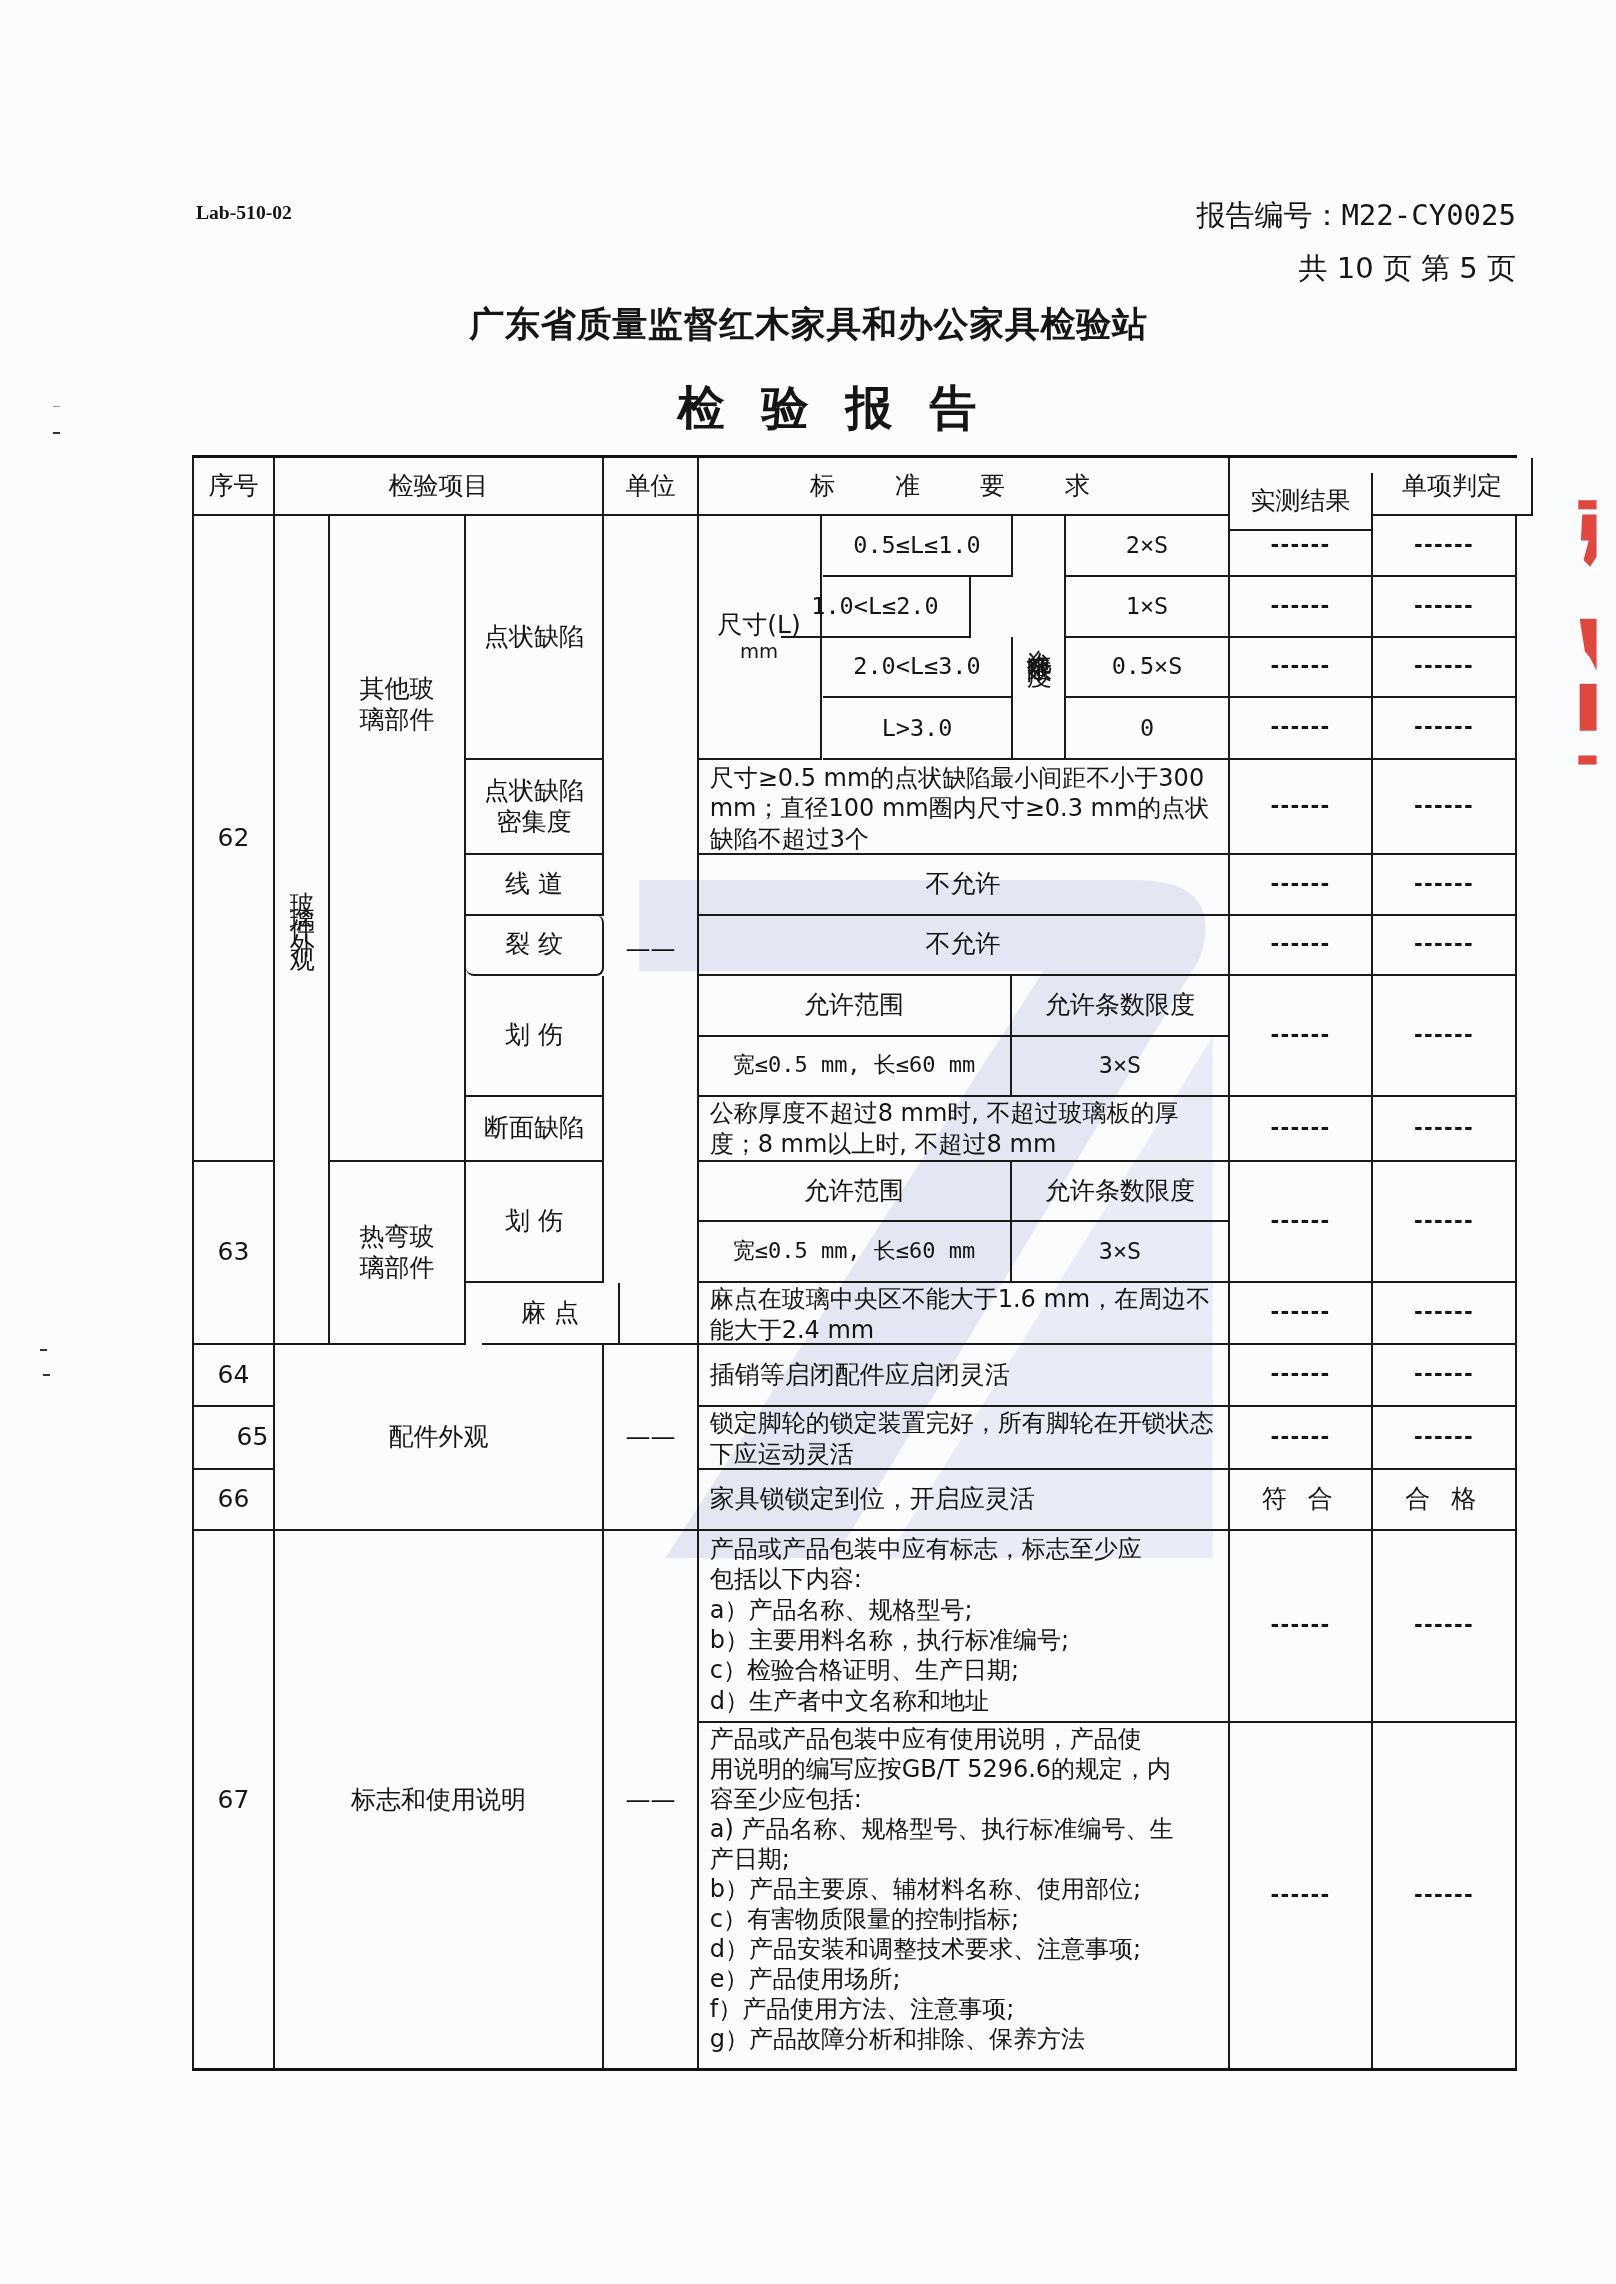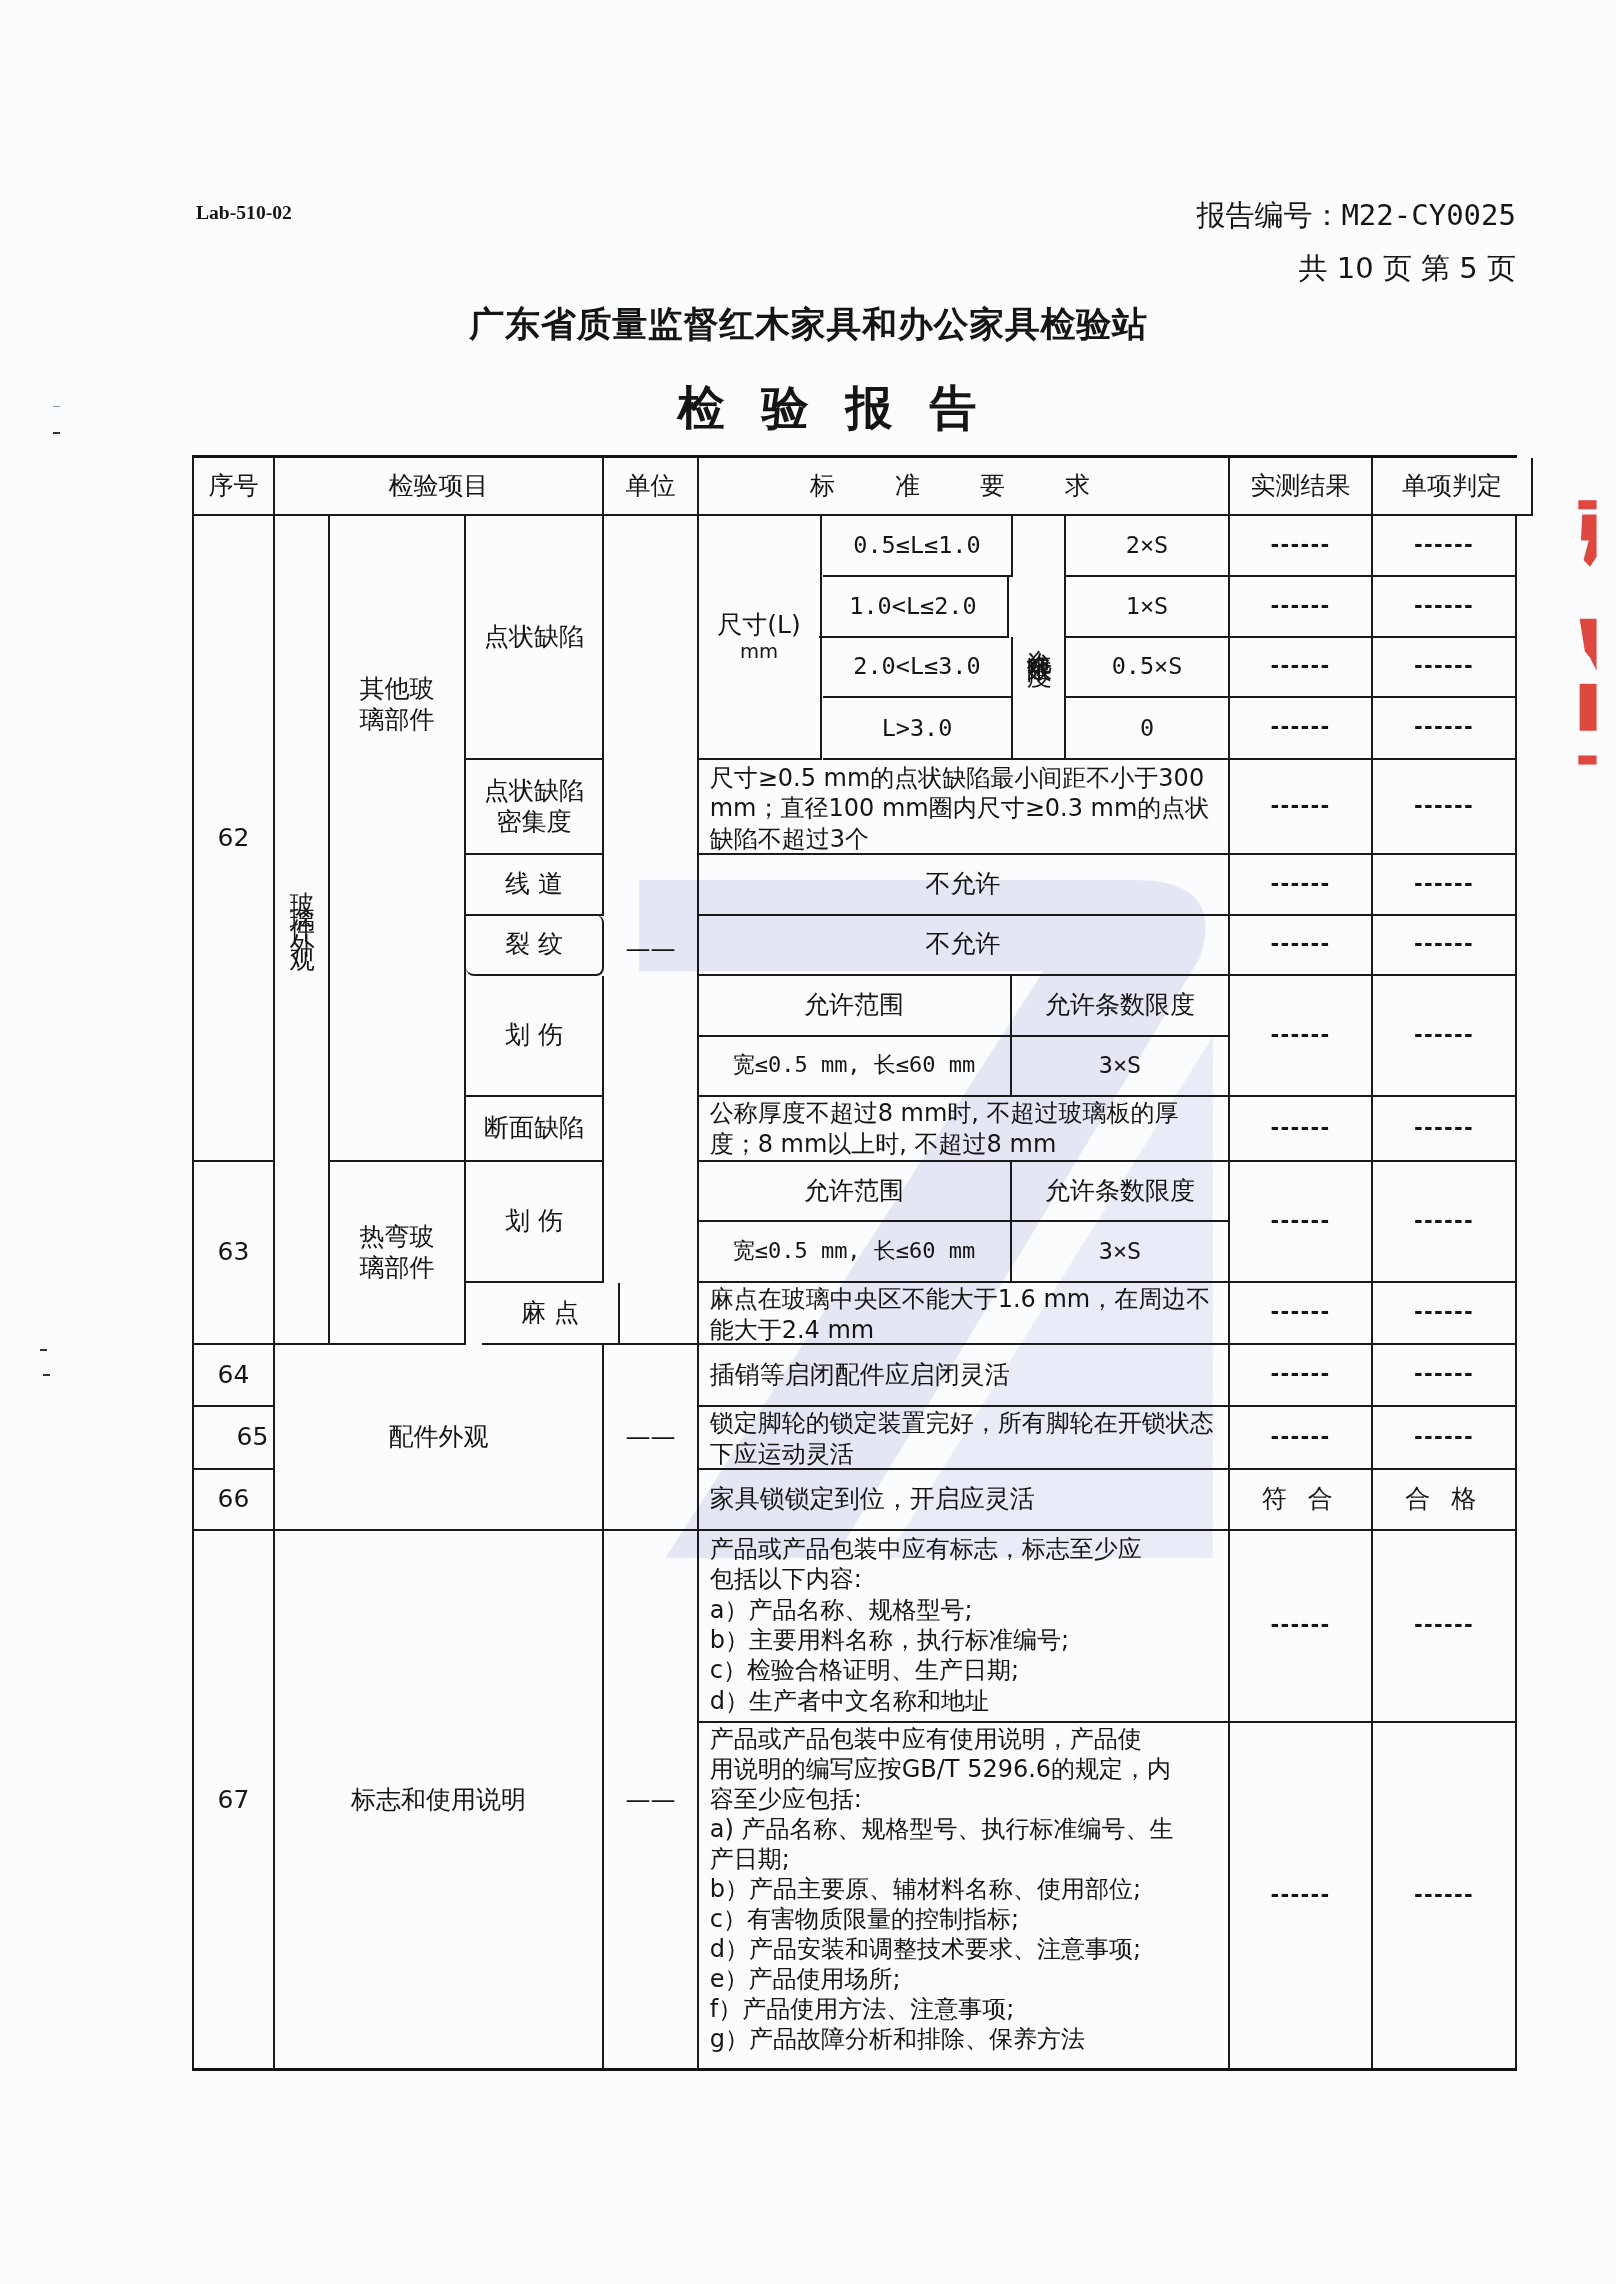--- a/index.html
+++ b/index.html
@@ -56,21 +56,21 @@
 
 <div>
 
   <div class="abs" style="left:192px;top:455px;width:1325px;height:3.3px;background:#111;"></div>
   <div class="abs" style="left:192px;top:2068px;width:1325px;height:3.3px;background:#111;"></div>
 
   <div class="cell bl br bb" style="left:192px;top:458px;width:83px;height:58px;">序号</div>
   <div class="cell br bb" style="left:275px;top:458px;width:329px;height:58px;">检验项目</div>
   <div class="cell br bb" style="left:604px;top:458px;width:95px;height:58px;">单位</div>
   <div class="cell br bb spaced" style="left:698px;top:458px;width:532px;height:58px;letter-spacing:26px;">标 准 要 求</div>
-  <div class="cell br bb" style="left:1230px;top:458px;width:143px;height:58px;">实测结果</div>
+  <div class="cell br bb" style="left:1230px;top:473px;width:143px;height:58px;">实测结果</div>
   <div class="cell br bb" style="left:1373px;top:458px;width:160px;height:58px;">单项判定</div>
 
   <div class="cell bl br bb" style="left:192px;top:516px;width:83px;height:646px;">62</div>
   <div class="cell bl br bb" style="left:192px;top:1162px;width:83px;height:183px;">63</div>
 
   <div class="cell br bb" style="left:275px;top:516px;width:55px;height:829px;">
     <span class="vert" style="margin-top:-46px;">玻璃件外观</span>
   </div>
 
   <div class="cell br bb" style="left:330px;top:516px;width:136px;height:646px;">
@@ -93,21 +93,21 @@
   <div class="cell br bb" style="left:466px;top:1162px;width:138px;height:121px;">划 伤</div>
   <div class="cell br bb" style="left:466px;top:1283px;width:138px;height:62px;margin-left:16px;">麻 点</div>
 
   <div class="cell br bb" style="left:604px;top:516px;width:95px;height:829px;padding-top:39px;">——</div>
 
   <div class="cell br bb" style="left:698px;top:516px;width:124px;height:244px;flex-direction:column;">
     <span>尺寸(L)</span>
     <span style="font-size:19.6px;">mm</span>
   </div>
   <div class="cell br bb mono" style="left:823px;top:516px;width:190px;height:61px;font-size:23.5px;">0.5≤L≤1.0</div>
-  <div class="cell br bb mono" style="left:819px;top:577px;width:190px;height:61px;font-size:23.5px;">1.0&lt;L≤2.0</div>
+  <div class="cell br bb mono" style="left:781px;top:577px;width:190px;height:61px;font-size:23.5px;">1.0&lt;L≤2.0</div>
   <div class="cell br bb mono" style="left:823px;top:637px;width:190px;height:61px;font-size:23.5px;">2.0&lt;L≤3.0</div>
   <div class="cell br bb mono" style="left:823px;top:698px;width:190px;height:62px;font-size:23.5px;">L&gt;3.0</div>
   <div class="cell br bb" style="left:1013px;top:516px;width:53px;height:244px;">
     <span class="vert2">允许个数限度</span>
   </div>
   <div class="cell br bb mono" style="left:1066px;top:516px;width:164px;height:61px;font-size:23.5px;">2×S</div>
   <div class="cell br bb mono" style="left:1066px;top:577px;width:164px;height:61px;font-size:23.5px;">1×S</div>
   <div class="cell br bb mono" style="left:1066px;top:637px;width:164px;height:61px;font-size:23.5px;">0.5×S</div>
   <div class="cell br bb mono" style="left:1066px;top:698px;width:164px;height:62px;font-size:23.5px;">0</div>
 

